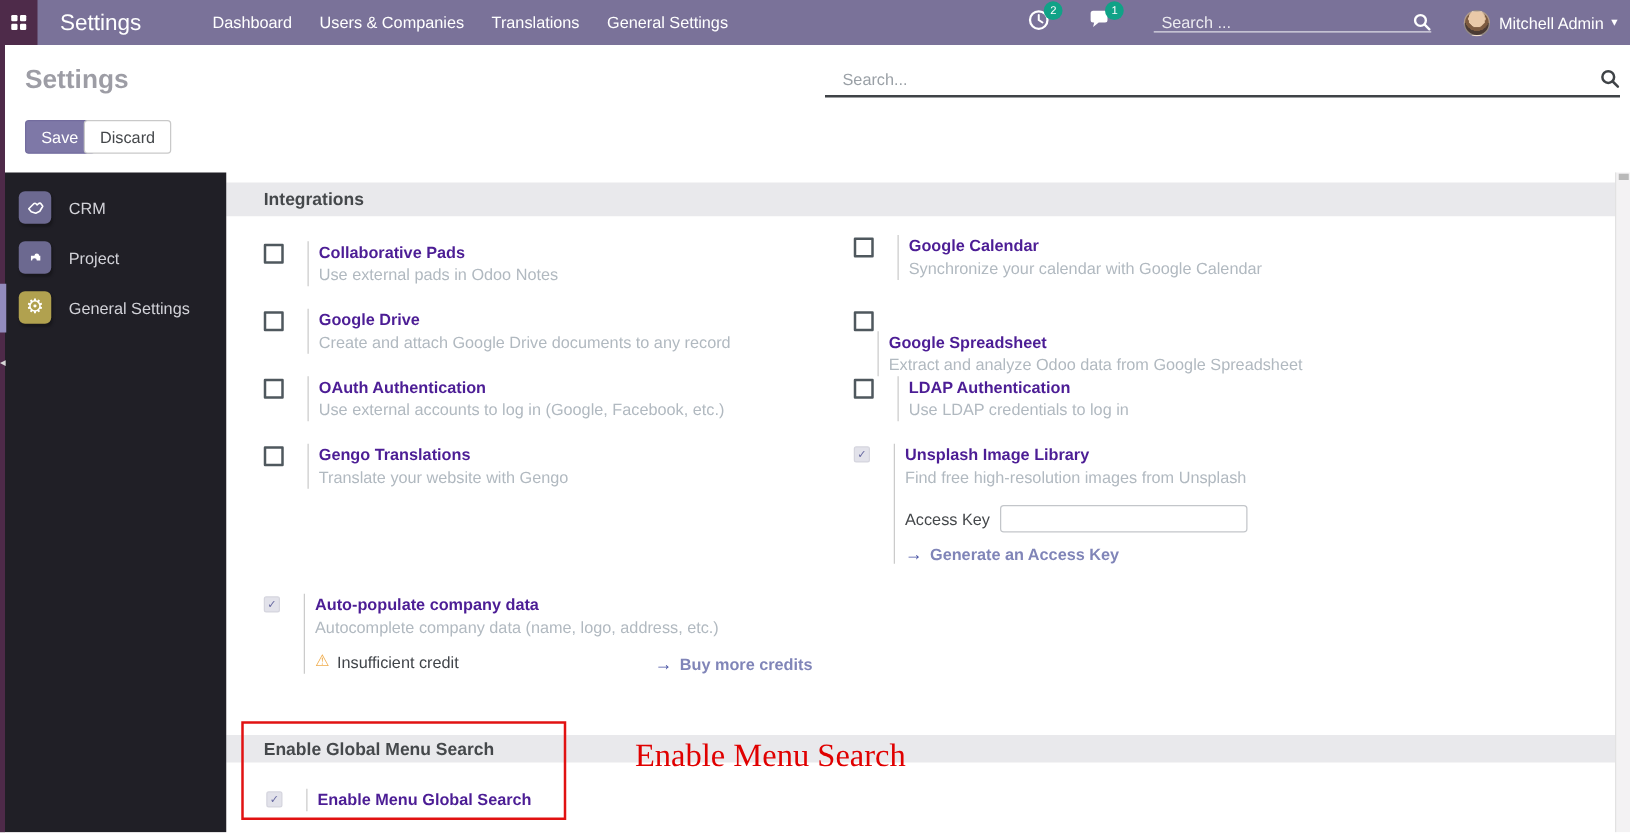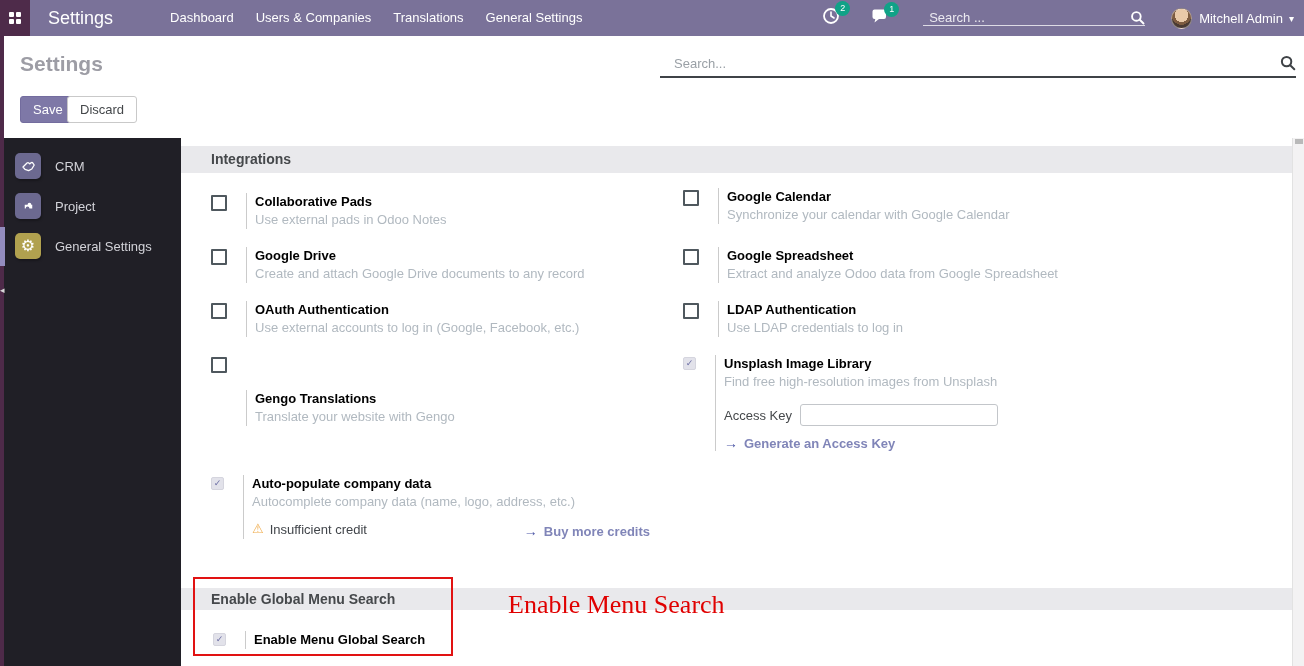--- a/index.html
+++ b/index.html
@@ -78,21 +78,21 @@
   .bar-2 .bar-label { line-height:22px; }
 
   .item { position:absolute; display:flex; align-items:flex-start; }
   .cb { flex:none; margin-top:2px; cursor:pointer; }
   .cb[data-checked="false"] { width:16px; height:16px; background:#fff;
                               border:2px solid #4f585e; border-radius:1px; }
   .cb[data-checked="true"]  { width:13px; height:13px; background:#e2e2ea;
                               border:1px solid #d5d5de; border-radius:2px; text-align:center; }
   .cb .chk { display:block; font-size:9px; line-height:11px; color:#6a6ca3; }
   .tblock { border-left:1px solid #cbcbcb; padding-left:8px; margin-left:19px; }
-  .it-title { font-size:13px; font-weight:700; color:#000000; line-height:18px; }
+  .it-title { font-size:13px; font-weight:700; color:#4c1d95; line-height:18px; }
   .it-desc  { font-size:13px; color:#b1b9c0; line-height:18px; }
   .ak-row { display:flex; align-items:center; margin-top:13px; }
   .ak-label { font-size:13px; color:#45484b; margin-right:8px; }
   .ak-input { width:198px; height:22px; border:1px solid #c3c6ca; border-radius:3px;
               font-size:12px; padding:0 5px; outline:none; font-family:"Liberation Sans",sans-serif; }
   .link-row { display:flex; align-items:center; margin-top:9px; cursor:pointer; }
   .link-arrow { color:#4a55a5; font-weight:700; font-size:14px; margin-right:6px; line-height:16px; }
   .link-text { font-size:13px; color:#8085b8;font-weight:bold; }
   .warn-row { display:flex; align-items:center; margin-top:8px; width:398px; }
   .warn-ico { color:#f0ad4e; font-size:13px; margin-right:6px; line-height:16px; }
@@ -211,21 +211,21 @@
       </div>
     </div>
 
     <div class="item" style="left:30px; top:109px;">
       <span class="cb" data-checked="false"></span>
       <div class="tblock" style="max-width:420px;">
         <div class="it-title">Google Drive</div>
         <div class="it-desc">Create and attach Google Drive documents to any record</div>
       </div>
     </div>
-    <div class="item" style="left:502px; top:109px;">
+    <div class="item" style="left:502px; top:109px;flex-direction:column;">
       <span class="cb" data-checked="false"></span>
       <div class="tblock" style="max-width:560px;">
         <div class="it-title">Google Spreadsheet</div>
         <div class="it-desc">Extract and analyze Odoo data from Google Spreadsheet</div>
       </div>
     </div>
 
     <div class="item" style="left:30px; top:163px;">
       <span class="cb" data-checked="false"></span>
       <div class="tblock" style="max-width:420px;">
@@ -236,21 +236,21 @@
     <div class="item" style="left:502px; top:163px;">
       <span class="cb" data-checked="false"></span>
       <div class="tblock" style="max-width:560px;">
         <div class="it-title">LDAP Authentication</div>
         <div class="it-desc">Use LDAP credentials to log in</div>
       </div>
     </div>
 
     <div class="item" style="left:30px; top:217px;">
       <span class="cb" data-checked="false"></span>
-      <div class="tblock" style="max-width:420px;margin-top:35px;">
+      <div class="tblock" style="max-width:420px;">
         <div class="it-title">Gengo Translations</div>
         <div class="it-desc">Translate your website with Gengo</div>
       </div>
     </div>
     <div class="item" style="left:502px; top:217px;">
       <span class="cb" data-checked="true">
           <span class="chk">✓</span>
         </span>
       <div class="tblock" style="max-width:560px;">
         <div class="it-title">Unsplash Image Library</div>

